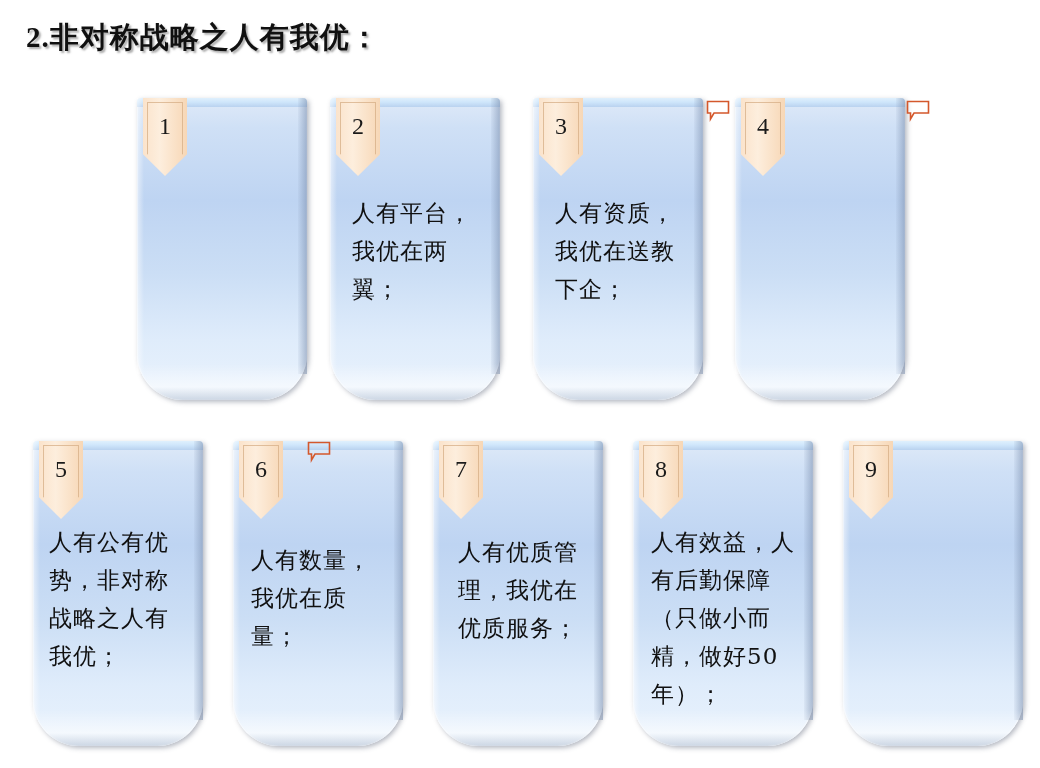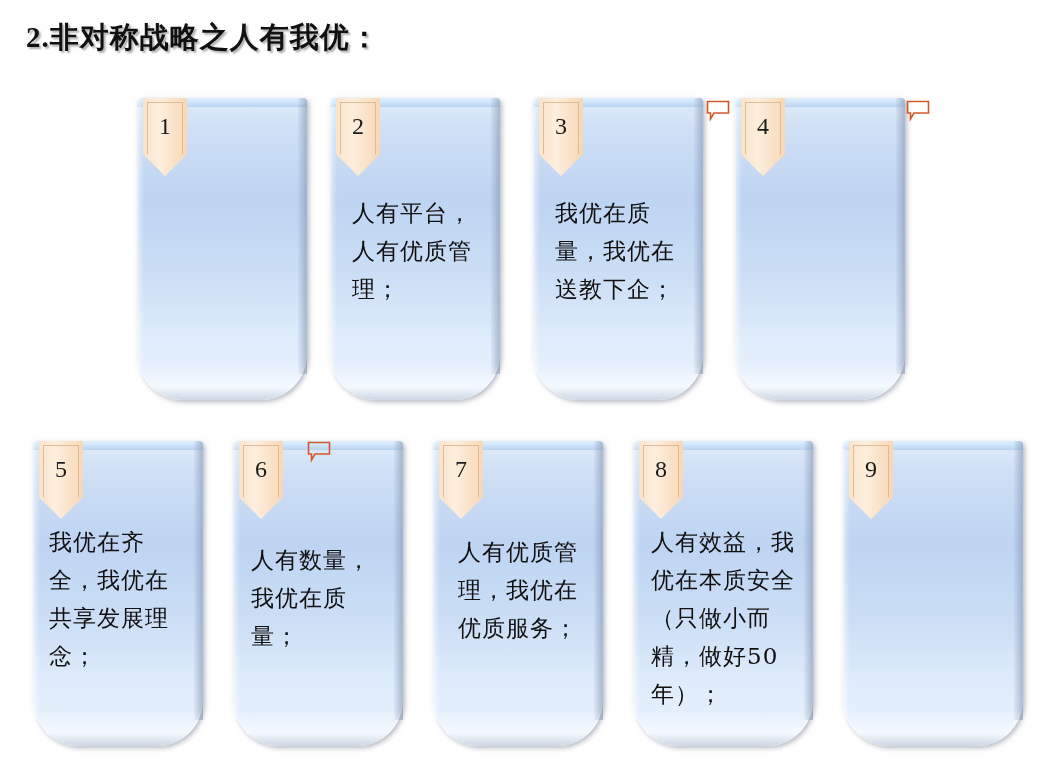--- a/index.html
+++ b/index.html
@@ -138,33 +138,33 @@
 
   <div class="card" style="left:330px;top:98px;width:170px;height:302px;">
     <div class="lip"></div>
     <div class="side"></div>
     <div class="glossleft"></div>
     <div class="rim"></div>
     <div class="ribbon">
       <div class="inner"></div>
       <div class="num">2</div>
     </div>
-    <div class="ctext" style="top:96px;">人有平台，人有优质管理；</div>
+    <div class="ctext" style="top:96px;">人有平台，我优在两翼；</div>
   </div>
 
   <div class="card" style="left:533px;top:98px;width:170px;height:302px;">
     <div class="lip"></div>
     <div class="side"></div>
     <div class="glossleft"></div>
     <div class="rim"></div>
     <div class="ribbon">
       <div class="inner"></div>
       <div class="num">3</div>
     </div>
-    <div class="ctext" style="top:96px;">我优在质量，我优在送教下企；</div>
+    <div class="ctext" style="top:96px;">人有资质，我优在送教下企；</div>
   </div>
 
   <div class="card" style="left:735px;top:98px;width:170px;height:302px;">
     <div class="lip"></div>
     <div class="side"></div>
     <div class="glossleft"></div>
     <div class="rim"></div>
     <div class="ribbon">
       <div class="inner"></div>
       <div class="num">4</div>
@@ -173,21 +173,21 @@
 
   <div class="card" style="left:33px;top:441px;width:170px;height:305px;">
     <div class="lip"></div>
     <div class="side"></div>
     <div class="glossleft"></div>
     <div class="rim"></div>
     <div class="ribbon">
       <div class="inner"></div>
       <div class="num">5</div>
     </div>
-    <div class="ctext" style="top:82px;left:16px;right:14px;">我优在齐全，我优在共享发展理念；</div>
+    <div class="ctext" style="top:82px;left:16px;right:14px;">人有公有优势，非对称战略之人有我优；</div>
   </div>
 
   <div class="card" style="left:233px;top:441px;width:170px;height:305px;">
     <div class="lip"></div>
     <div class="side"></div>
     <div class="glossleft"></div>
     <div class="rim"></div>
     <div class="ribbon">
       <div class="inner"></div>
       <div class="num">6</div>
@@ -209,21 +209,21 @@
 
   <div class="card" style="left:633px;top:441px;width:180px;height:305px;">
     <div class="lip"></div>
     <div class="side"></div>
     <div class="glossleft"></div>
     <div class="rim"></div>
     <div class="ribbon">
       <div class="inner"></div>
       <div class="num">8</div>
     </div>
-    <div class="ctext" style="top:82px;left:18px;right:8px;">人有效益，我优在本质安全（只做小而精，做好50年）；</div>
+    <div class="ctext" style="top:82px;left:18px;right:8px;">人有效益，人有后勤保障（只做小而精，做好50年）；</div>
   </div>
 
   <div class="card" style="left:843px;top:441px;width:180px;height:305px;">
     <div class="lip"></div>
     <div class="side"></div>
     <div class="glossleft"></div>
     <div class="rim"></div>
     <div class="ribbon">
       <div class="inner"></div>
       <div class="num">9</div>

